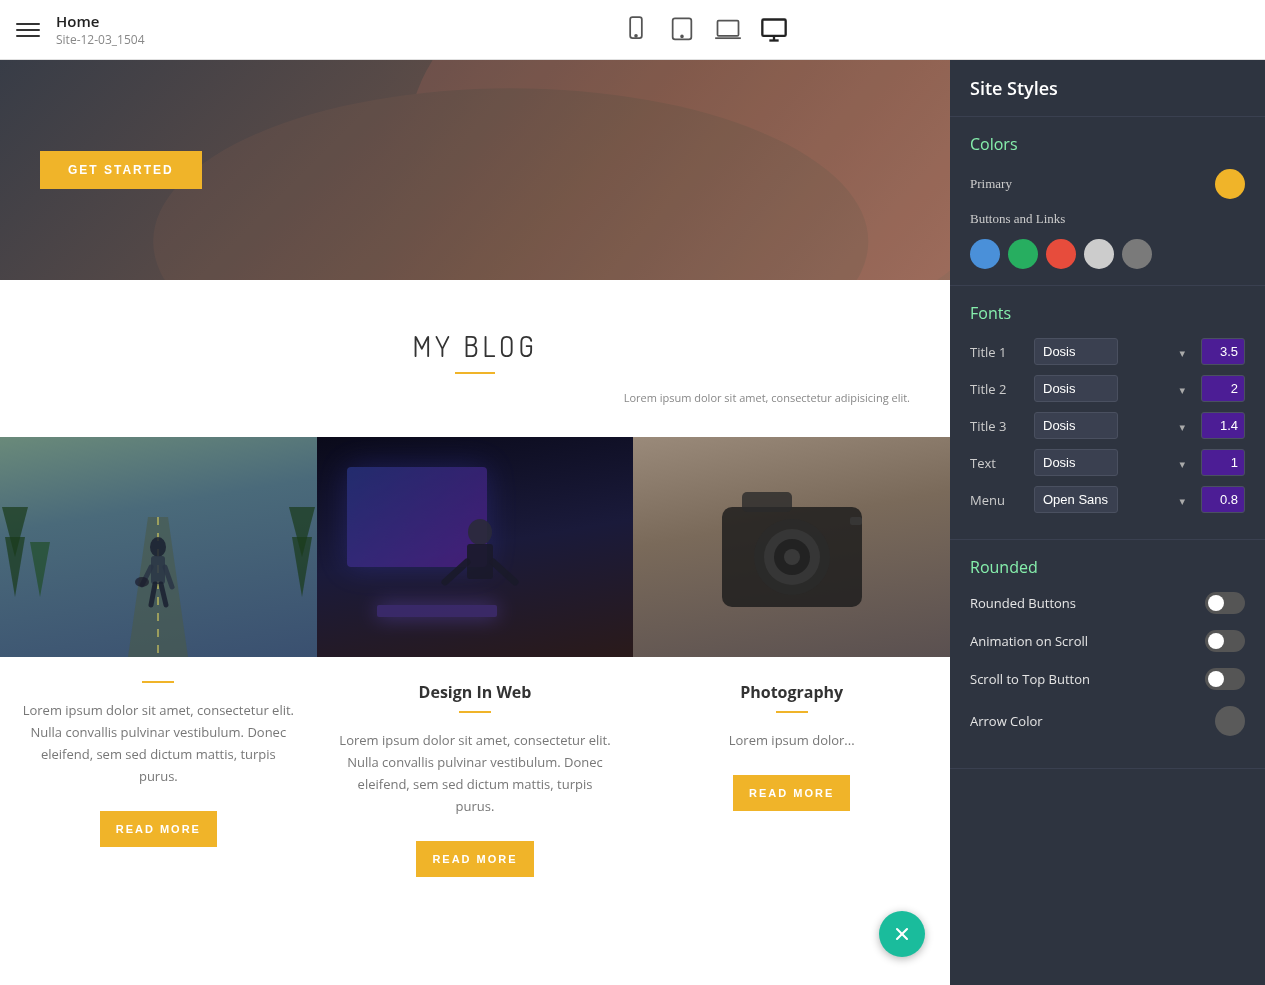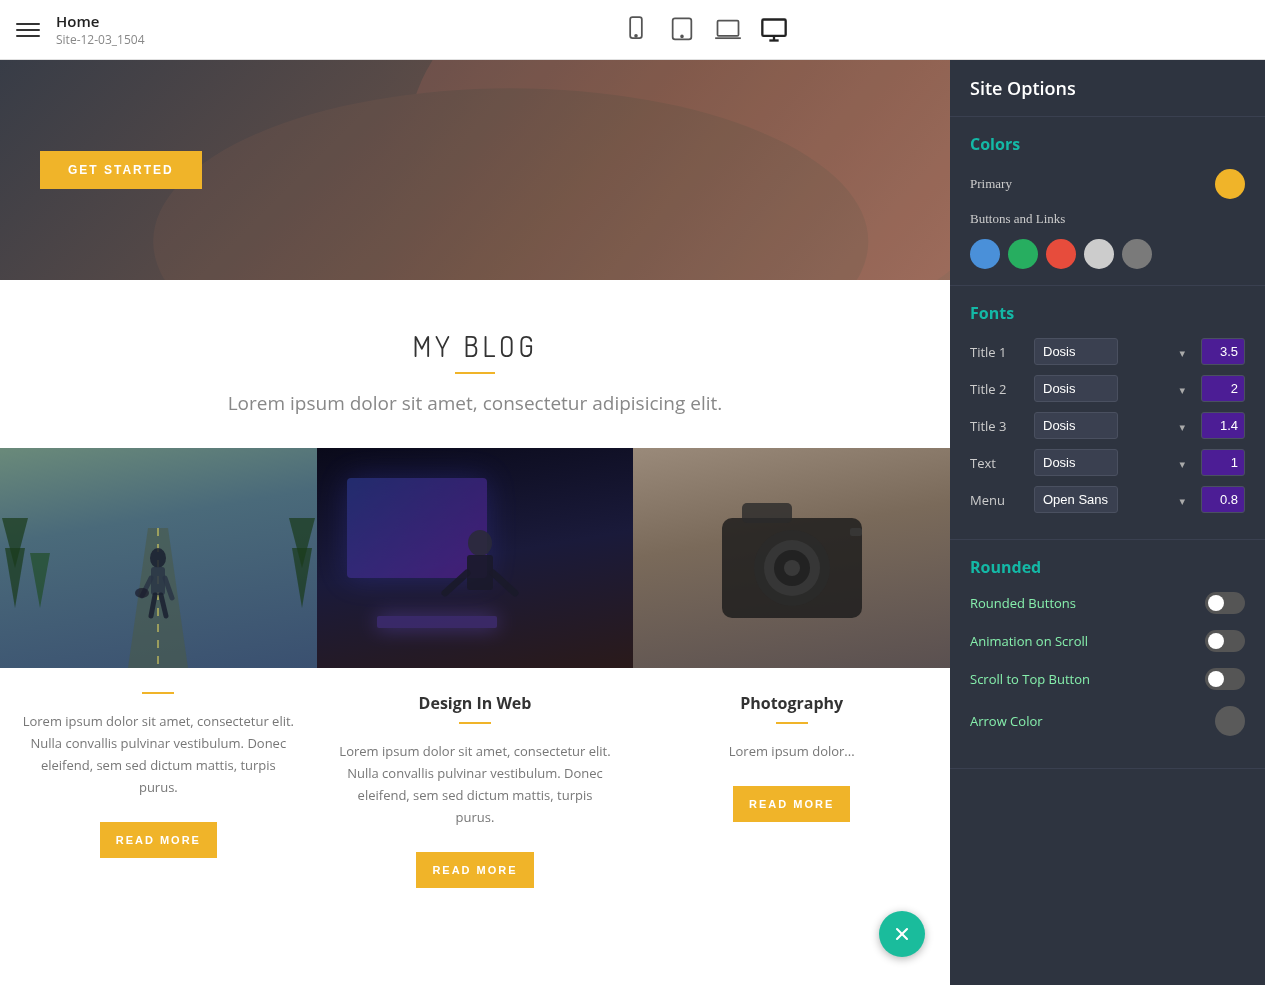--- a/index.html
+++ b/index.html
@@ -36,56 +36,56 @@
     
     .hero { position: relative; height: 220px; background: linear-gradient(to right, #2a2d35 40%, #6b4c3b 100%); overflow: hidden; display: flex; align-items: center; }
     .hero-bg { position: absolute; inset: 0; background: linear-gradient(135deg, #3a3f4a 0%, #7a5a4a 60%, #9a7060 100%); opacity: 0.85; }
     .hero-content { position: relative; z-index: 1; padding: 0 40px; }
     .hero-btn { background: #f0b429; color: #fff; border: none; padding: 12px 28px; font-size: 12px; font-weight: 700; letter-spacing: 2px; cursor: pointer; text-transform: uppercase; }
 
     
     .blog-section { padding: 48px 40px 0; text-align: center; }
     .blog-section h2 { font-family: 'Dosis', Arial, sans-serif; font-size: 28px; font-weight: 400; letter-spacing: 4px; color: #333; text-transform: uppercase; margin-bottom: 8px; }
     .blog-section .divider { width: 40px; height: 2px; background: #f0b429; margin: 0 auto 16px; }
-    .blog-section .subtitle { color: #888; font-size: 19px; margin-bottom: 32px; }
+    .blog-section .subtitle { color: #888; font-size: 11px; margin-bottom: 32px; text-align: right; }
 
     
     .blog-cards { display: flex; gap: 0; }
     .blog-card { flex: 1; display: flex; flex-direction: column; }
     .blog-card-img { width: 100%; height: 220px; overflow: hidden; }
     .blog-card-body { padding: 24px 20px; text-align: center; }
     .blog-card-title { font-size: 16px; font-weight: 700; color: #333; margin-bottom: 8px; }
     .blog-card-divider { width: 32px; height: 2px; background: #f0b429; margin: 0 auto 16px; }
     .blog-card-text { font-size: 13px; color: #777; line-height: 1.7; margin-bottom: 24px; }
     .blog-card-btn { background: #f0b429; color: #fff; border: none; padding: 12px 16px; font-size: 11px; font-weight: 700; letter-spacing: 2px; cursor: pointer; text-transform: uppercase; }
 
     
     .right-panel { width: 315px; background: #2e3440; flex-shrink: 0; overflow-y: auto; color: #fff; }
     .panel-header { padding: 16px 20px; font-size: 18px; font-weight: 600; border-bottom: 1px solid #3a4050; color: #fff; }
 
     .panel-section { padding: 16px 20px; border-bottom: 1px solid #3a4050; }
-    .panel-section-title { font-size: 16px; font-weight: 700; color: #14b8a6; margin-bottom: 14px; }
+    .panel-section-title { font-size: 16px; font-weight: 400; color: #86efac; margin-bottom: 14px; }
 
     
     .color-row { display: flex; align-items: center; justify-content: space-between; margin-bottom: 12px; font-family: Liberation Serif, serif; }
     .color-label { font-size: 13px; color: #ccc; }
     .color-dot { width: 30px; height: 30px; border-radius: 50%; cursor: pointer; }
     .color-dots-row { display: flex; gap: 8px; }
 
     
     .font-row { display: flex; align-items: center; margin-bottom: 10px; gap: 8px; }
     .font-label { font-size: 13px; color: #ccc; width: 56px; flex-shrink: 0; }
     .font-select { flex: 1; background: #3a4050; border: 1px solid #4a5060; color: #fff; font-size: 13px; padding: 5px 8px; border-radius: 3px; cursor: pointer; appearance: none; }
     .font-select-wrapper { flex: 1; position: relative; }
     .font-select-wrapper::after { content: '▾'; position: absolute; right: 8px; top: 50%; transform: translateY(-50%); color: #aaa; pointer-events: none; font-size: 11px; }
     .font-num { width: 44px; background: #4c1d95; border: 1px solid #4a5060; color: #fff; font-size: 13px; padding: 5px 6px; border-radius: 3px; text-align: right; }
 
     
     .option-row { display: flex; align-items: center; justify-content: space-between; margin-bottom: 16px; }
-    .option-label { font-size: 13px; color: #86efac; }
+    .option-label { font-size: 13px; color: #e5e5e5; }
     .toggle { width: 40px; height: 22px; background: #555; border-radius: 11px; position: relative; cursor: pointer; flex-shrink: 0; }
     .toggle::after { content: ''; position: absolute; top: 3px; left: 3px; width: 16px; height: 16px; border-radius: 50%; background: #fff; transition: left 0.2s; }
 
     
     .arrow-color-swatch { width: 30px; height: 30px; border-radius: 50%; background: #5a5a5a; cursor: pointer; }
 
     
     .floating-btn { position: fixed; bottom: 28px; right: 340px; width: 46px; height: 46px; border-radius: 50%; background: #1abc9c; display: flex; align-items: center; justify-content: center; cursor: pointer; z-index: 100; box-shadow: 0 2px 8px rgba(0,0,0,0.3); }
     .floating-btn svg { width: 20px; height: 20px; fill: #fff; }
   </style>
@@ -238,21 +238,21 @@
           <div class="blog-card-divider"></div>
           <div class="blog-card-text">Lorem ipsum dolor...</div>
           <button class="blog-card-btn">READ MORE</button>
         </div>
       </div>
 
     </div>
   </div>
 
   <div class="right-panel">
-    <div class="panel-header">Site Options</div>
+    <div class="panel-header">Site Styles</div>
 
     <div class="panel-section">
       <div class="panel-section-title">Colors</div>
 
       <div class="color-row">
         <span class="color-label">Primary</span>
         <div class="color-dot" style="background:#f0b429;"></div>
       </div>
 
       <div class="color-row">

